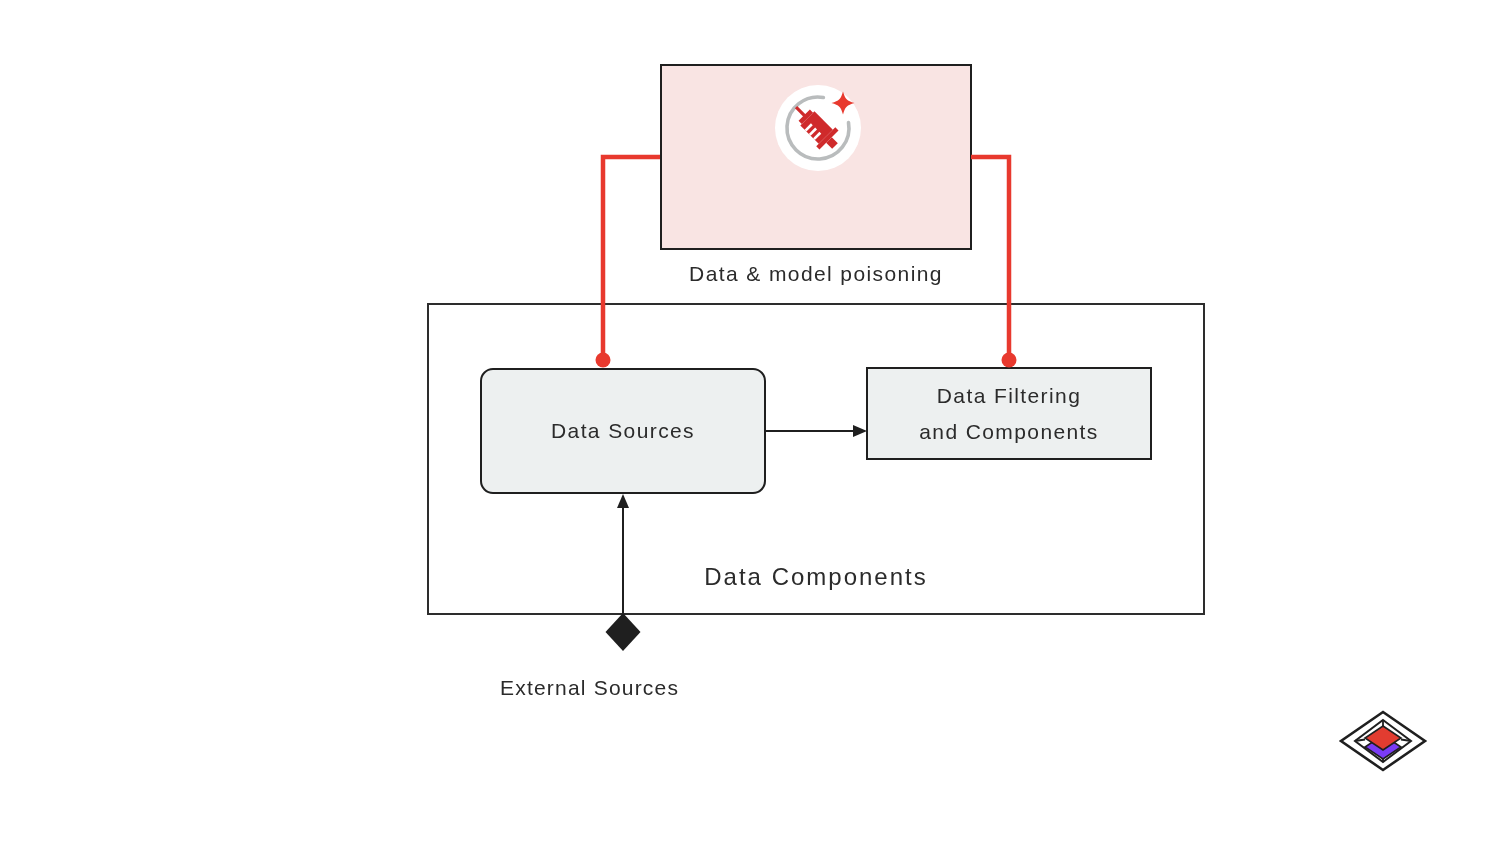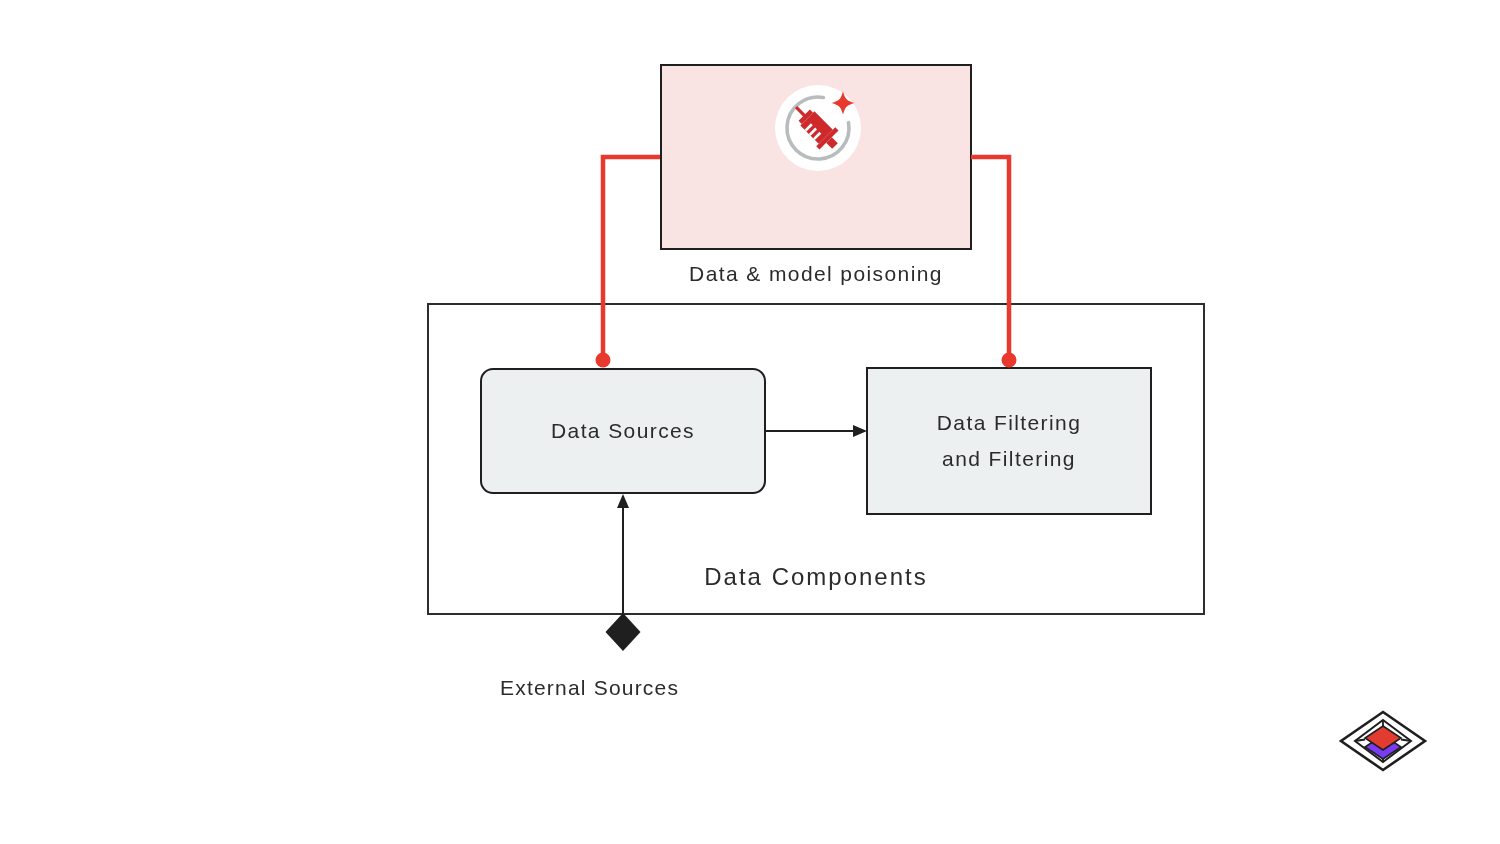--- a/index.html
+++ b/index.html
@@ -27,21 +27,21 @@
     position:absolute; left:0; bottom:22px; width:100%; text-align:center;
     font-size:24px; letter-spacing:2px; color:#2b2b2b;
   }
   
   .node {
     position:absolute; background:#edf0f0; border:2px solid #1f1f1f;
     display:flex; flex-direction:column; align-items:center; justify-content:center;
     font-size:21px; letter-spacing:1.4px; color:#2b2b2b; text-align:center;
   }
   .node-sources   { left:480px; top:368px; width:286px; height:126px;border-radius:13px; }
-  .node-filtering { left:866px; top:367px; width:286px; height:148px; line-height:36px; }
+  .node-filtering { left:866px; top:367px; width:286px; height:93px; line-height:36px; }
   
   .external-label {
     position:absolute; left:500px; top:676px; width:240px; text-align:left;
     font-size:21px; letter-spacing:1.2px; color:#2b2b2b;
   }
   
   .overlay { position:absolute; left:0; top:0; width:1500px; height:844px; pointer-events:none; }
   
   .logo-wrap { position:absolute; left:1337px; top:707px; width:92px; height:68px; }
 </style>
@@ -52,21 +52,21 @@
 
   <div class="components-box">
     <div class="components-label">Data Components</div>
   </div>
 
   <div class="node node-sources">
     <span>Data Sources</span>
   </div>
   <div class="node node-filtering">
     <span>Data Filtering</span>
-    <span>and Filtering</span>
+    <span>and Components</span>
   </div>
 
   <div class="threat-box">
     <div class="threat-icon-wrap">
       <svg width="100" height="100" viewBox="0 0 100 100">
         <circle cx="50" cy="50" r="43" fill="#ffffff"></circle>
         <path d="M 80.5 44.6 A 31 31 0 1 1 55.4 19.5" fill="none" stroke="#b9bcbd" stroke-width="3.6" stroke-linecap="round"></path>
         <g transform="translate(50,51) rotate(-45)">
           <rect x="-1.6" y="-31" width="3.2" height="13" fill="#cf2a2b"></rect>
           <rect x="-8" y="-19.5" width="16" height="4.5" fill="#cf2a2b"></rect>

